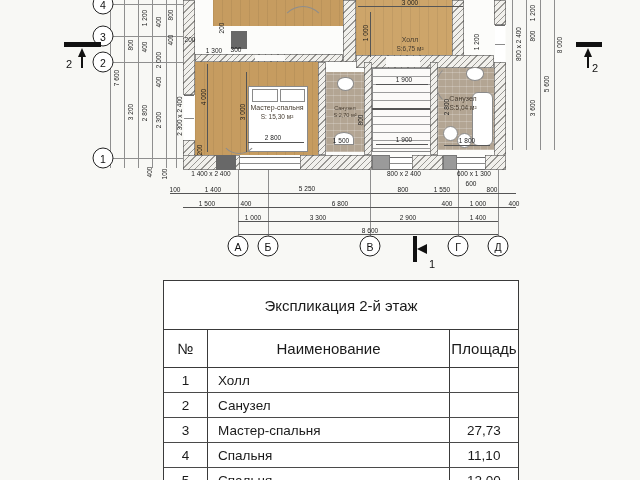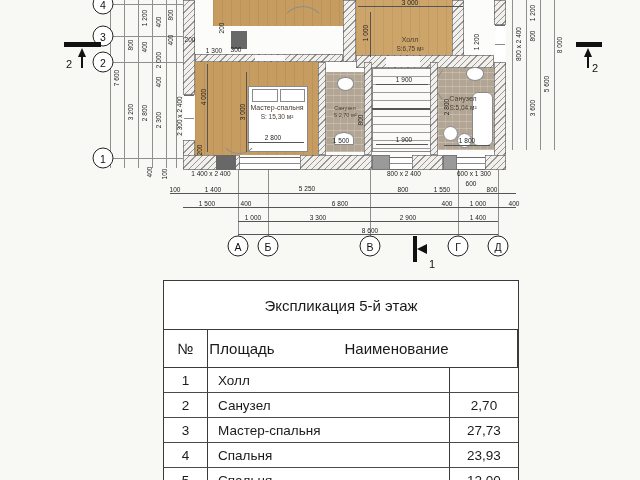--- a/index.html
+++ b/index.html
@@ -257,45 +257,44 @@
 
     <div class="secbar" style="left:413px;top:236px;width:4px;height:26px"></div>
     <div class="tri-left" style="left:417px;top:244px"></div>
     <div class="seclbl" style="left:429px;top:258px">1</div>
   </div>
 
   <div class="wmb" style="left:340px;top:370px;transform:rotate(45deg)"></div>
   <div class="wmb" style="left:340px;top:370px;transform:rotate(-45deg)"></div>
 
   <div class="tbl">
-    <div class="tbl-title">Экспликация 5-й этаж</div>
+    <div class="tbl-title">Экспликация 2-й этаж</div>
     <div class="tbl-head">
       <div class="tc c0">№</div>
+      <div class="tc c1">Наименование</div>
       <div class="tc c2">Площадь</div>
-      <div class="tc c1">Наименование</div>
     </div>
     <div id="tbl-body">
         <div class="trow">
           <div class="tc c0">1</div>
           <div class="tc c1">Холл</div>
         </div>
         <div class="trow">
           <div class="tc c0">2</div>
           <div class="tc c1">Санузел</div>
-          <div class="tc c2">2,70</div>
         </div>
         <div class="trow">
           <div class="tc c0">3</div>
           <div class="tc c1">Мастер-спальня</div>
           <div class="tc c2">27,73</div>
         </div>
         <div class="trow">
           <div class="tc c0">4</div>
           <div class="tc c1">Спальня</div>
-          <div class="tc c2">23,93</div>
+          <div class="tc c2">11,10</div>
         </div>
         <div class="trow">
           <div class="tc c0">5</div>
           <div class="tc c1">Спальня</div>
           <div class="tc c2">12,00</div>
         </div>
       </div>
   </div>
 
 </div>

